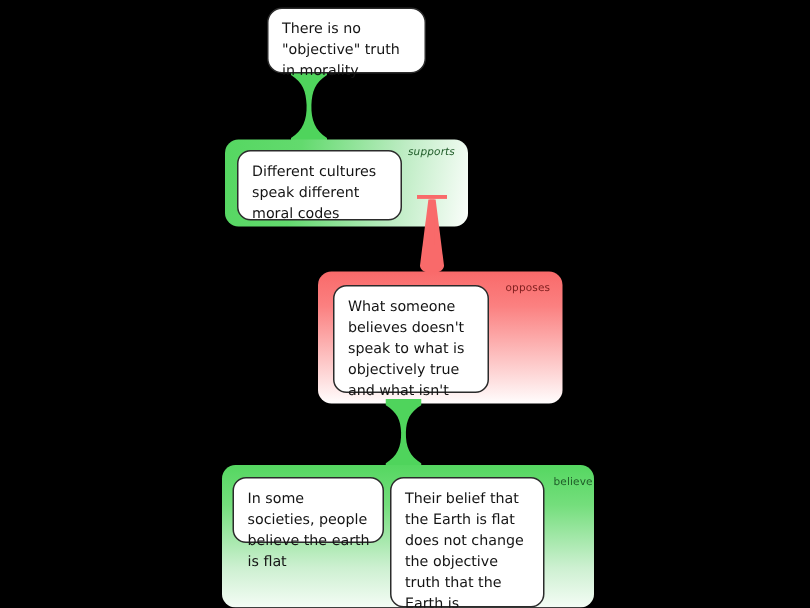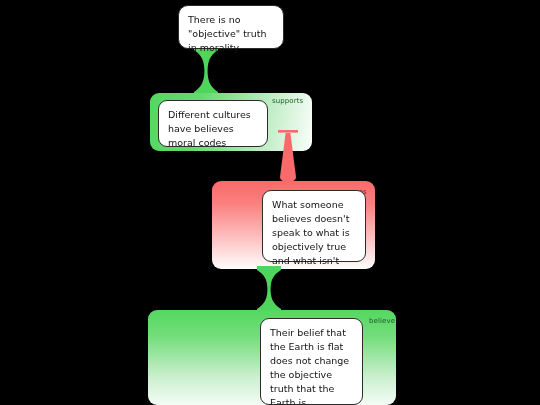--- a/index.html
+++ b/index.html
@@ -78,44 +78,45 @@
 <div class="canvas">
 
   <div class="connector" style="left:194px; top:46px; width:24px; height:50px;">
     <svg width="24" height="50" viewBox="0 0 24 50">
       <path d="M0,0 L24,0 L24,4 C16,9 14,15 13.6,24 C13.4,34 16,41 24,46 L24,50 L0,50 L0,46 C8,41 10.6,34 10.4,24 C10,15 8,9 0,4 Z" fill="#4fd45c"></path>
     </svg>
   </div>
 
   <div class="card supports-h" style="left:150px; top:93px; width:162px; height:58px;">
   </div>
-  <div class="rel-label sup" style="left:272px; top:97px;">supports</div>
-  <div class="textbox" style="left:158px; top:100px; width:110px; height:47px;">Different cultures have believes moral codes</div>
+  <div class="rel-label sup" style="left:272px; top:97px;font-style:italic;">supports</div>
+  <div class="textbox" style="left:158px; top:100px; width:110px; height:47px;">Different cultures speak different moral codes</div>
 
   <div class="textbox root" style="left:178px; top:5px; width:106px; height:44px;">There is no "objective" truth in morality</div>
 
   <div class="connector" style="left:272px; top:130px; width:32px; height:52px;">
     <svg width="32" height="52" viewBox="0 0 32 52">
       <rect x="6" y="0" width="20" height="2.6" fill="#f96a6a"></rect>
       <path d="M13.6,3 L18.4,3 L24,47 C24,49 22,52 16,52 C10,52 8,49 8,47 Z" fill="#f96a6a"></path>
       <rect x="14.4" y="3" width="3.2" height="30" fill="#f96a6a"></rect>
     </svg>
   </div>
 
   <div class="card opposes" style="left:212px; top:181px; width:163px; height:88px;">
   </div>
   <div class="rel-label opp" style="left:337px; top:188px;">opposes</div>
-  <div class="textbox" style="left:222px; top:190px; width:104px; height:72px;margin-left:40px;">What someone believes doesn't speak to what is objectively true and what isn't</div>
+  <div class="textbox" style="left:222px; top:190px; width:104px; height:72px;">What someone believes doesn't speak to what is objectively true and what isn't</div>
 
   <div class="connector" style="left:257px; top:266px; width:24px; height:47px;">
     <svg width="24" height="47" viewBox="0 0 24 47">
       <path d="M0,0 L24,0 L24,4 C16,9 14,14 13.6,22 C13.4,32 16,38 24,43 L24,47 L0,47 L0,43 C8,38 10.6,32 10.4,22 C10,14 8,9 0,4 Z" fill="#4fd45c"></path>
     </svg>
   </div>
 
   <div class="card supports" style="left:148px; top:310px; width:248px; height:95px;">
   </div>
   <div class="rel-label sup" style="left:369px; top:317px;">believe</div>
 
+  <div class="textbox" style="left:155px; top:318px; width:101px; height:44px;">In some societies, people believe the earth is flat</div>
 
   <div class="textbox" style="left:260px; top:318px; width:103px; height:87px;">Their belief that the Earth is flat does not change the objective truth that the Earth is spherical.</div>
 
 </div>
 
 </body></html>

